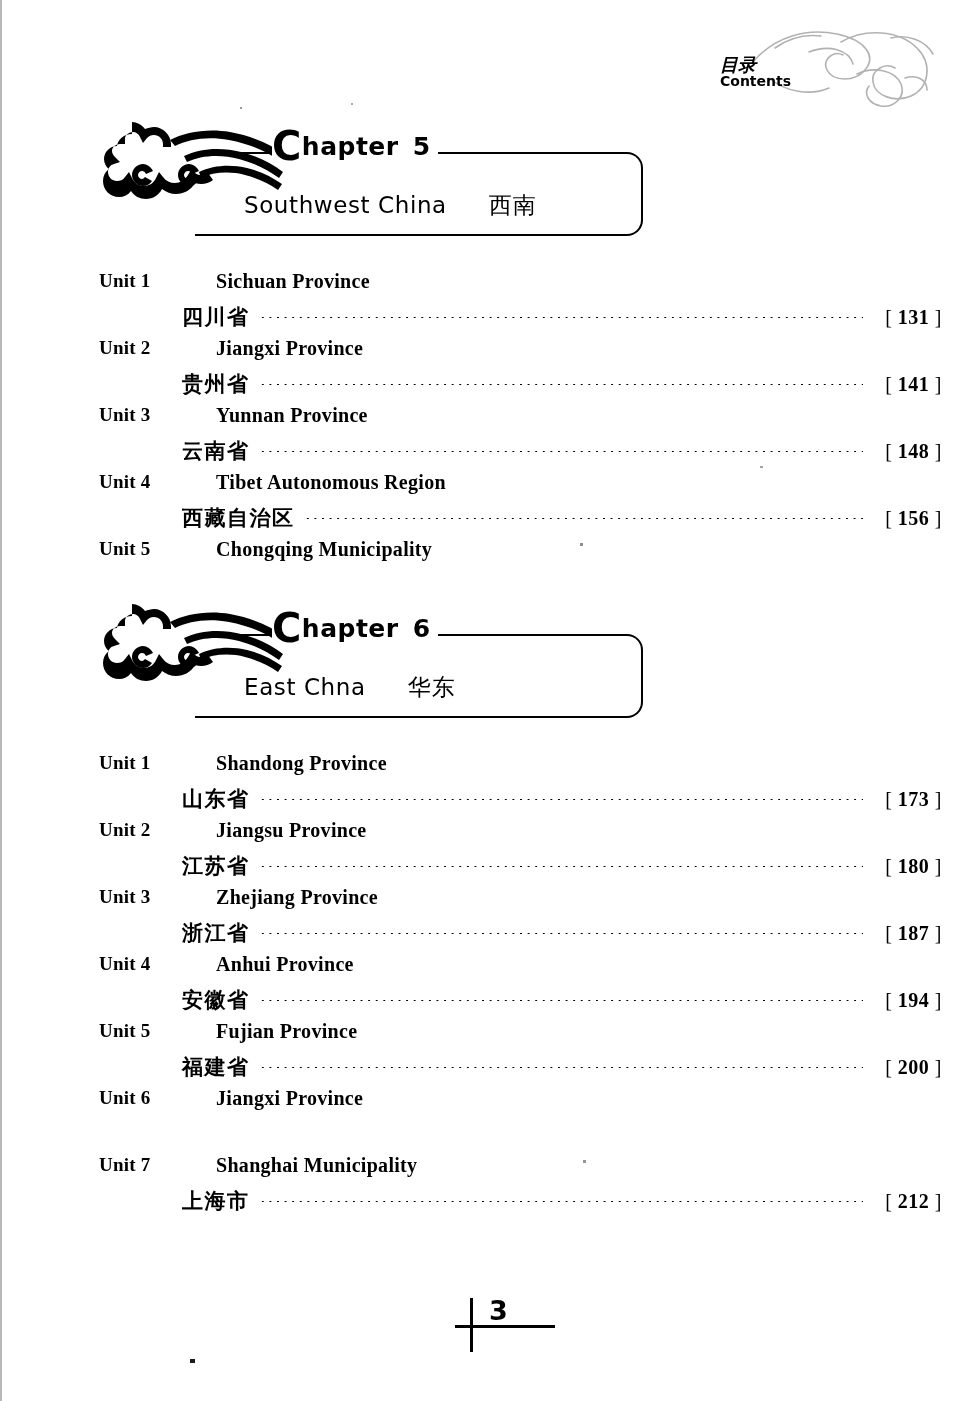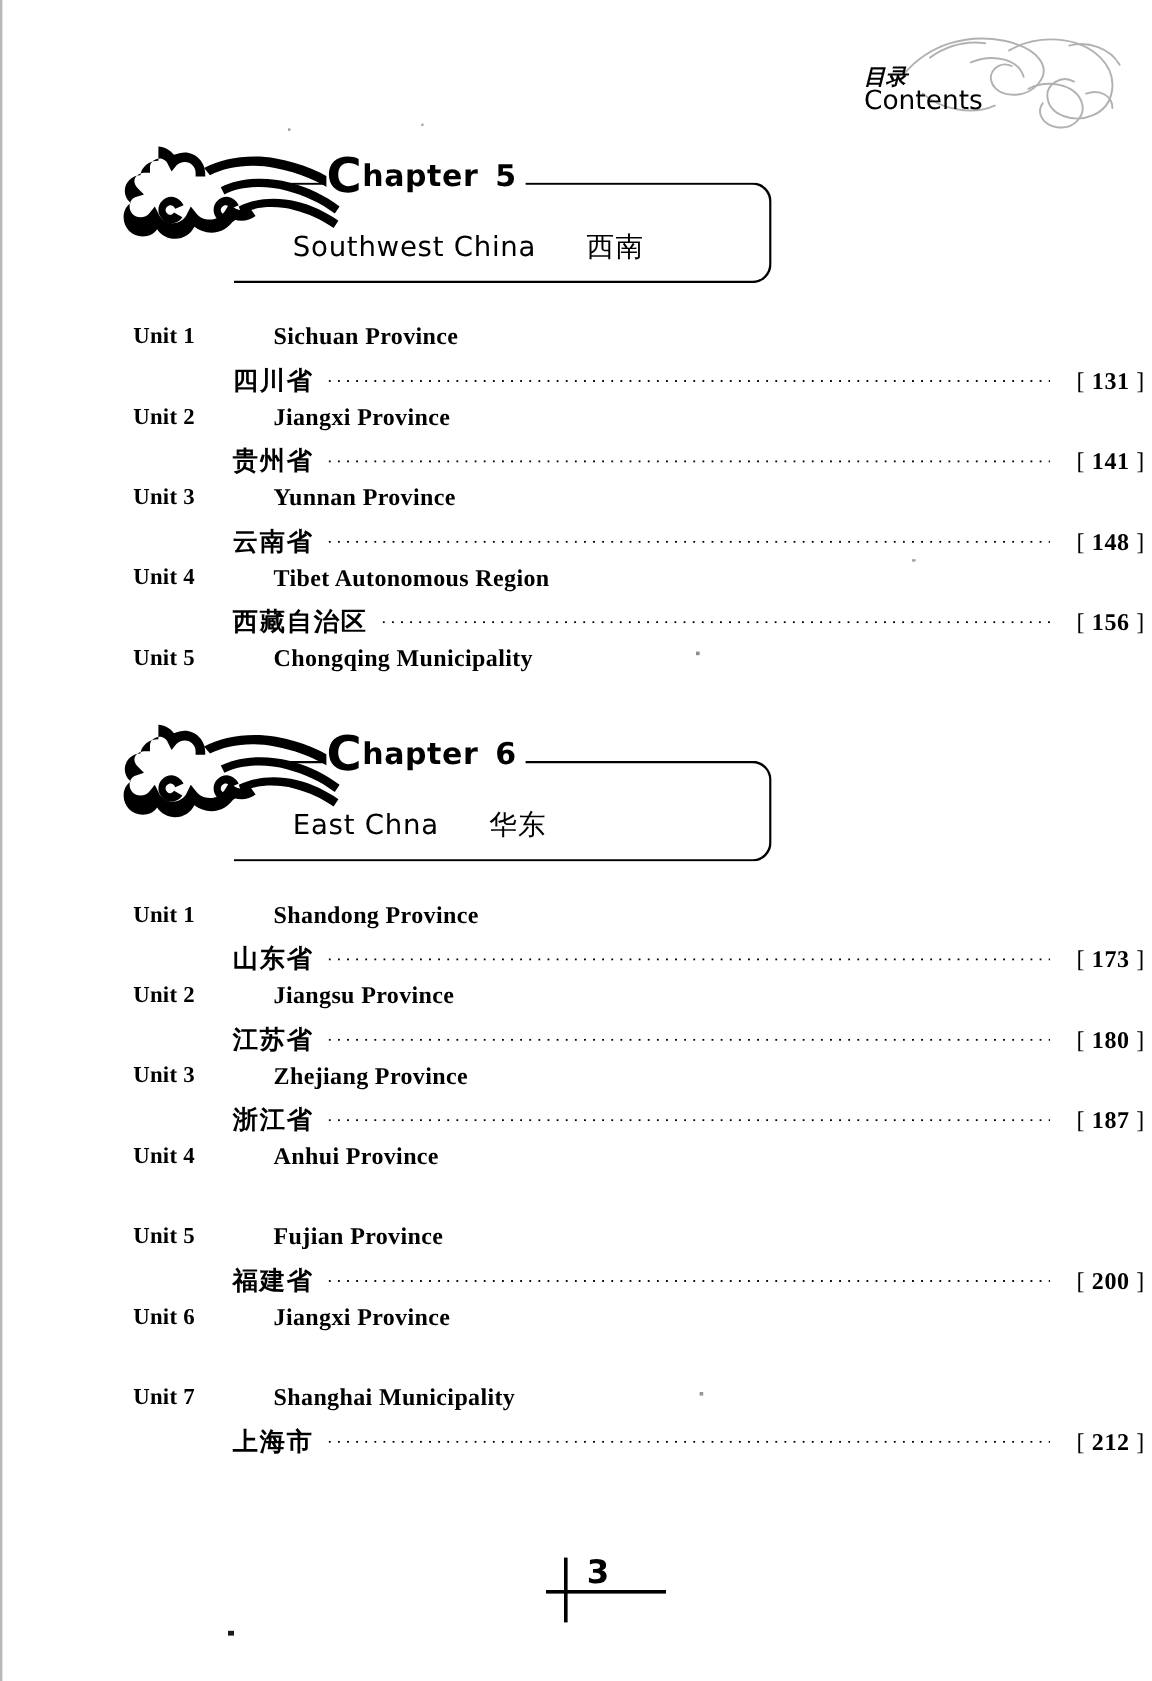--- a/index.html
+++ b/index.html
@@ -100,22 +100,22 @@
     z-index: 3;
   }
   .header-cn {
     font-size: 18px;
     font-weight: bold;
     letter-spacing: 0px;
     display: block;
     font-style: italic;
   }
   .header-en {
-    font-size: 22px;
-    font-weight: normal;
+    font-size: 14px;
+    font-weight: bold;
     display: block;
     margin-top: -1px;
   }
 
   
   .chapter {
     position: absolute;
     left: 96px;
     width: 560px;
     height: 120px;
@@ -171,21 +171,21 @@
     white-space: nowrap;
     z-index: 4;
   }
   .chapter-sub .sub-cn {
     font-weight: normal;
     margin-left: 42px;
     letter-spacing: 1px;
   }
 
   
-  .toc { position: absolute; left: 16px; width: 812px; }
+  .toc { position: absolute; left: 4px; width: 812px; }
 
   .unit-row {
     position: relative;
     height: 67px;
   }
   .unit-label {
     position: absolute;
     left: 95px;
     top: 0;
     font-weight: bold;
@@ -427,20 +427,25 @@
     <span class="unit-line">
       <span class="unit-cn">浙江省</span>
       <span class="leader"></span>
       <span class="unit-page"><span class="brk">[</span>&nbsp;<span>187</span>&nbsp;<span class="brk">]</span></span>
     </span>
   </div>
 
   <div class="unit-row">
     <span class="unit-label">Unit 4</span>
     <span class="unit-en">Anhui Province</span>
+    <span class="unit-line">
+      <span class="unit-cn">安徽省</span>
+      <span class="leader"></span>
+      <span class="unit-page"><span class="brk">[</span>&nbsp;<span>194</span>&nbsp;<span class="brk">]</span></span>
+    </span>
   </div>
 
   <div class="unit-row">
     <span class="unit-label">Unit 5</span>
     <span class="unit-en">Fujian Province</span>
     <span class="unit-line">
       <span class="unit-cn">福建省</span>
       <span class="leader"></span>
       <span class="unit-page"><span class="brk">[</span>&nbsp;<span>200</span>&nbsp;<span class="brk">]</span></span>
     </span>

